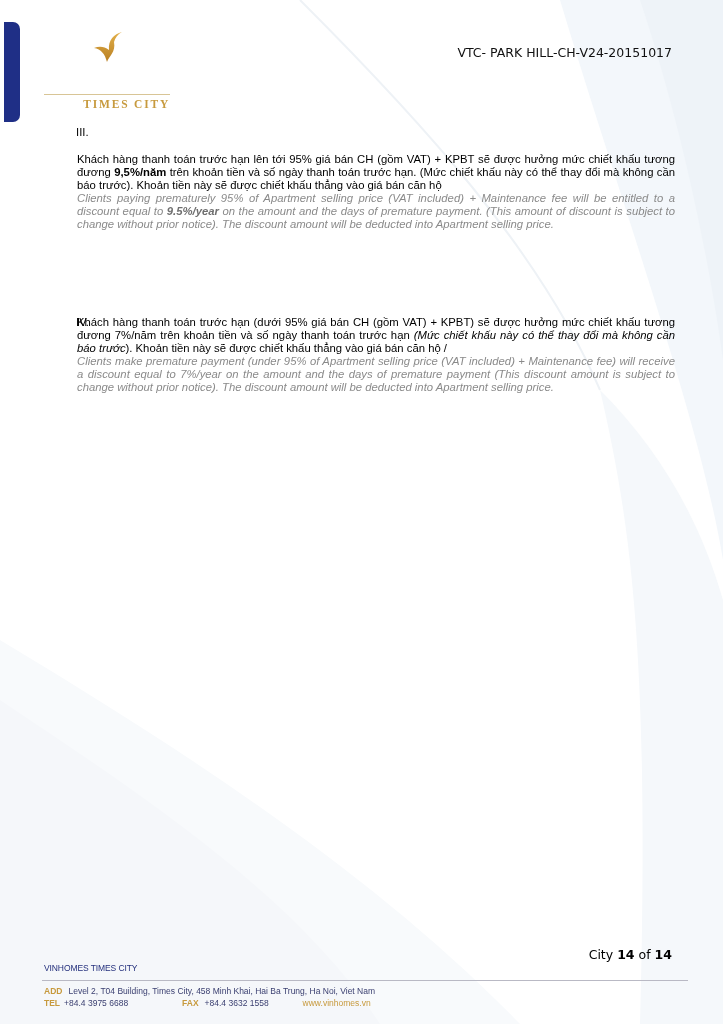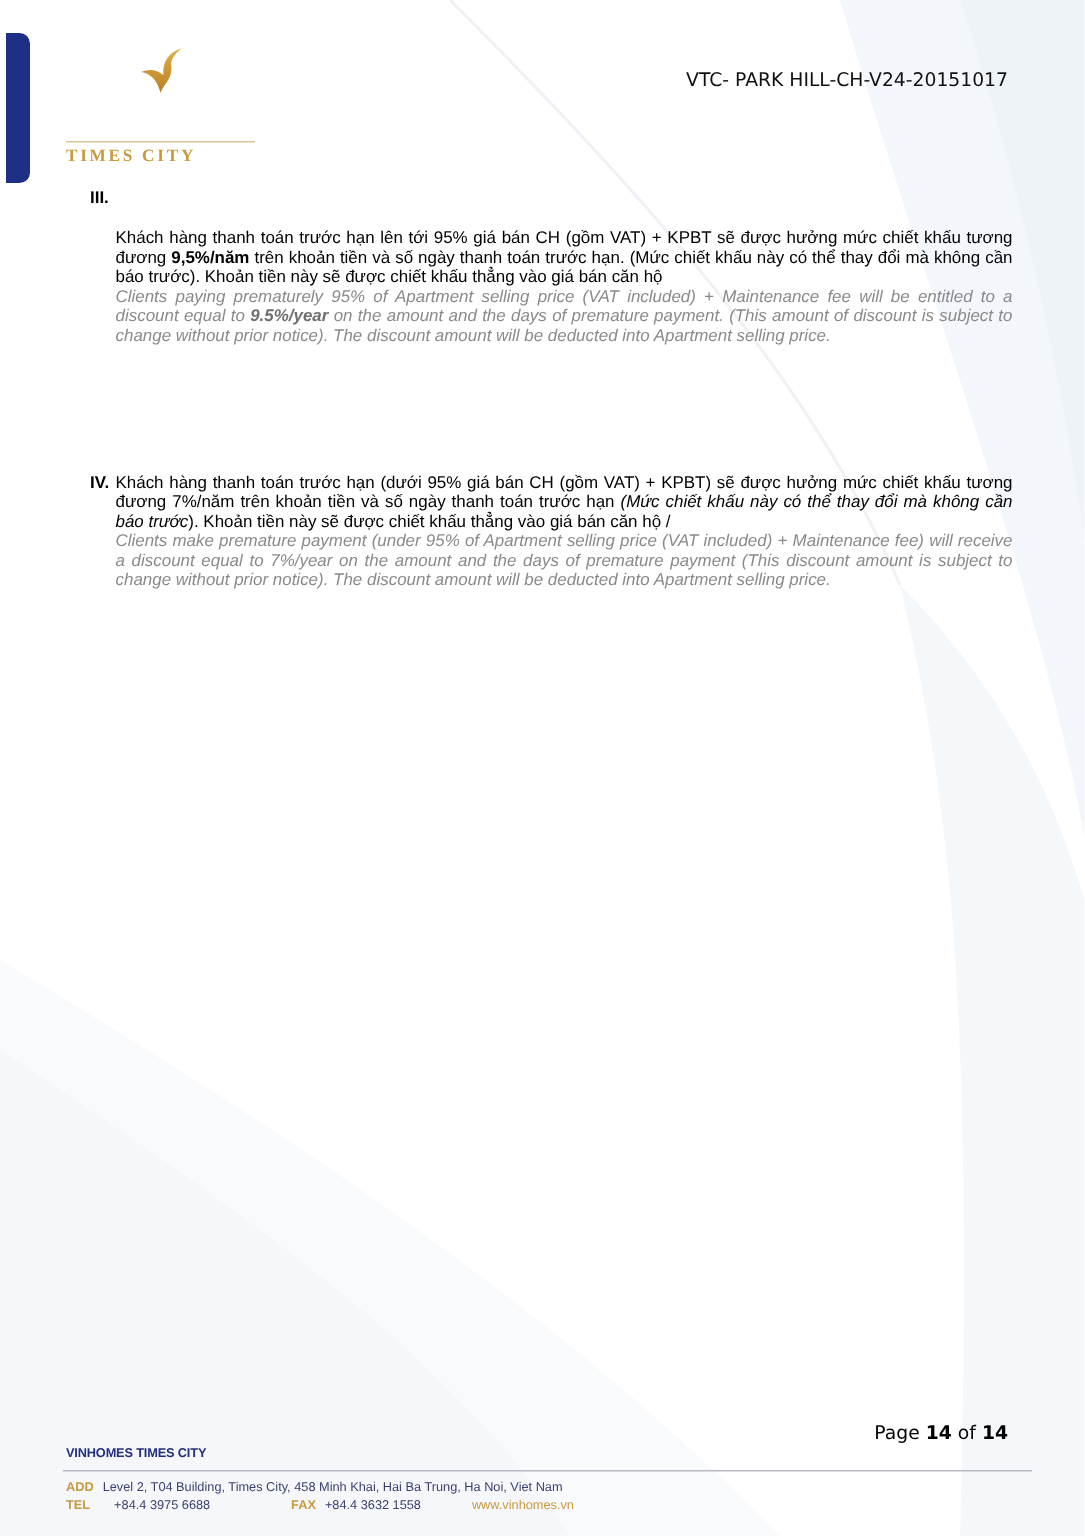--- a/index.html
+++ b/index.html
@@ -17,42 +17,42 @@
   .logo { position: absolute; left: 40px; top: 30px; width: 135px; height: 84px; }
   .logo-bird { position: absolute; left: 52px; top: 0; width: 34px; height: 36px; }
   .logo-word {
     position: absolute; left: 3px; top: 37px; width: 132px; text-align: center;
     font-family: "Liberation Serif", serif; font-size: 25px; letter-spacing: -0.3px; line-height: 28px;
   }
   .logo-word .vin { color: #c79a3e; }
   .logo-word .homes { color: #232f7c; }
   .logo-rule { position: absolute; left: 4px; top: 64px; width: 126px; height: 1px; background: #d8c596; }
   .logo-sub {
-    position: absolute; left: 4px; top: 68px; width: 126px; text-align: left;
+    position: absolute; left: 4px; top: 68px; width: 126px; text-align: right;
     font-family: "Liberation Serif", serif; font-weight: bold; font-size: 11.5px; letter-spacing: 1.8px;
     color: #c79a3e;
   }
   .doc-code {
     position: absolute; right: 51px; top: 45px; font-size: 13.5px; color: #111;
     font-family: "DejaVu Sans", sans-serif; font-size: 12.5px;
   }
   .section { position: absolute; left: 60px; width: 615px; font-size: 11.3px; line-height: 13px; }
-  .sec-num { position: absolute; left: 0; top: 0; font-weight: bold; }
+  .sec-num { position: absolute; left: 16px; top: 0; font-weight: normal; }
   .sec-body { margin-left: 17px; }
   .b { font-weight: bold; }
   .en { color: #8a8a8a; font-style: italic; text-align: justify; }
   .vn { text-align: justify; }
   .vn-i { font-style: italic; }
   .para-gap { height: 13px; }
   .page-num {
     position: absolute; right: 51px; top: 947px; font-size: 12.5px;
     font-family: "DejaVu Sans", sans-serif;
   }
   .footer-company {
-    position: absolute; left: 44px; top: 963px; font-size: 8.5px; font-weight: bold;
+    position: absolute; left: 44px; top: 963px; font-size: 8.5px; font-weight: normal;
     color: #232f7c; letter-spacing: -0.1px; text-align: right;
   }
   .footer-rule { position: absolute; left: 42px; top: 980px; width: 646px; height: 1px; background: #b9b9c4; }
   .footer-line { position: absolute; left: 44px; font-size: 8.5px; color: #3a3f70; white-space: nowrap; }
   .footer-line .lbl { color: #c79a3e; font-weight: bold; margin-right: 6px; }
   .footer-web { color: #c79a3e; }
 </style>
 </head>
 <body>
 
@@ -93,20 +93,20 @@
 </div>
 
 <div class="section" style="top:316px;">
   <span class="sec-num">IV.</span>
   <div class="sec-body">
     <div class="vn"><span>Khách hàng thanh toán trước hạn (dưới 95% giá bán CH (gồm VAT) + KPBT) sẽ được hưởng mức chiết khấu tương đương 7%/năm trên khoản tiền và số ngày thanh toán trước hạn </span><span class="vn-i">(Mức chiết khấu này có thể thay đổi mà không cần báo trước</span><span>). Khoản tiền này sẽ được chiết khấu thẳng vào giá bán căn hộ  /</span></div>
     <div class="en">Clients make premature payment (under 95% of Apartment selling price (VAT included) + Maintenance fee) will receive a discount equal to 7%/year on the amount and the days of premature payment (This discount amount is subject to change without prior notice). The discount amount will be deducted into Apartment selling price.</div>
   </div>
 </div>
 
-<div class="page-num"><span>Page</span> <b>14</b> <span>of</span> <b>14</b></div>
+<div class="page-num"><span>City</span> <b>14</b> <span>of</span> <b>14</b></div>
 
 <div class="footer-company">VINHOMES TIMES CITY</div>
 <div class="footer-rule"></div>
 <div class="footer-line" style="top:958px;margin-top:28px;"><span class="lbl">ADD</span><span>Level 2, T04 Building, Times City, 458 Minh Khai, Hai Ba Trung, Ha Noi, Viet Nam</span></div>
 <div class="footer-line" style="top:998px;">
-  <span class="lbl" style="margin-right:16px;">TEL</span><span style="display:inline-block;width:86px;">+84.4 3975 6688</span><span class="lbl" style="margin-left:0;padding-left:32px;">FAX</span><span style="display:inline-block;width:98px;">+84.4 3632 1558</span><span class="footer-web">www.vinhomes.vn</span>
+  <span class="lbl" style="margin-right:4px;">TEL</span><span style="display:inline-block;width:86px;">+84.4 3975 6688</span><span class="lbl" style="margin-left:0;padding-left:32px;">FAX</span><span style="display:inline-block;width:98px;">+84.4 3632 1558</span><span class="footer-web">www.vinhomes.vn</span>
 </div>
 
 </body></html>

